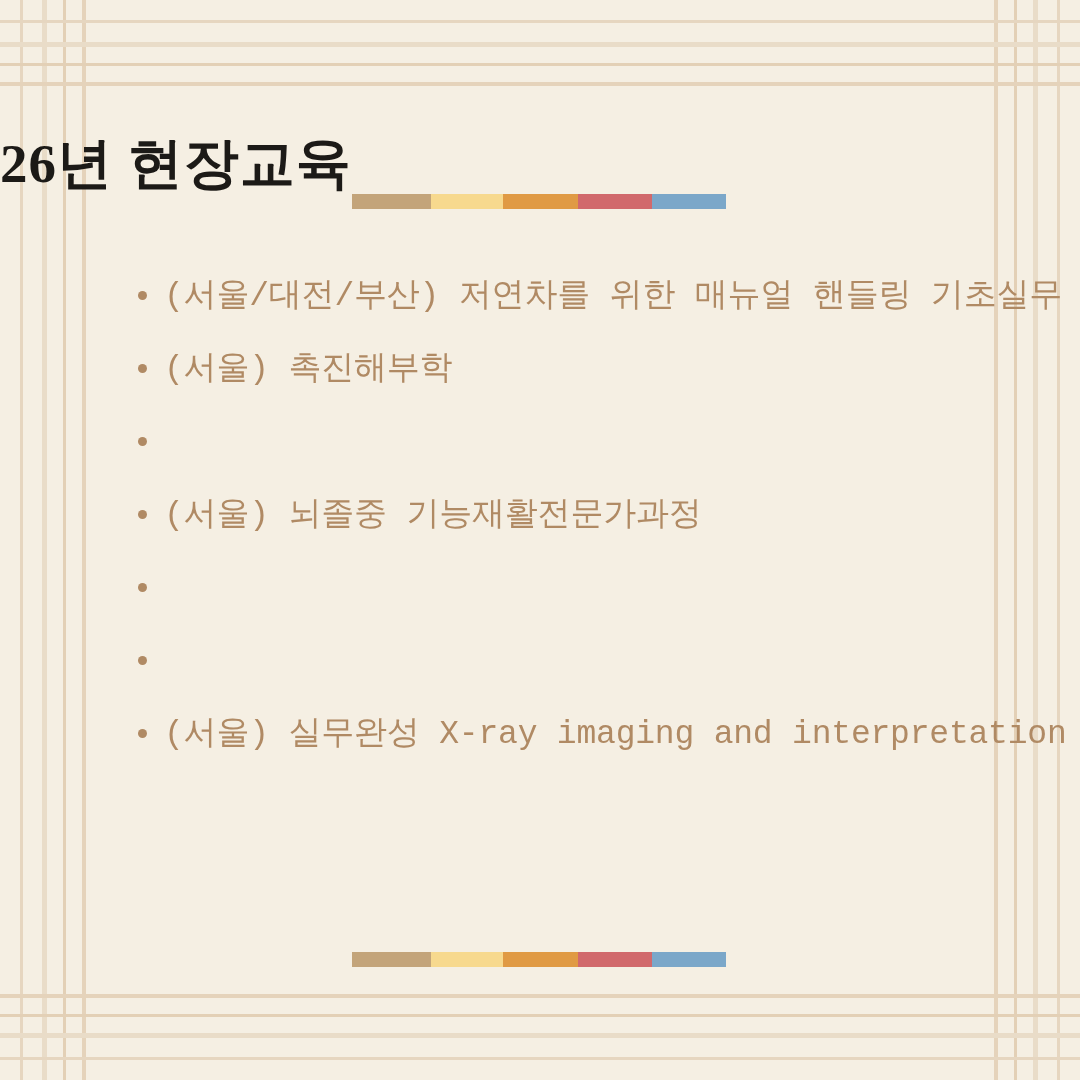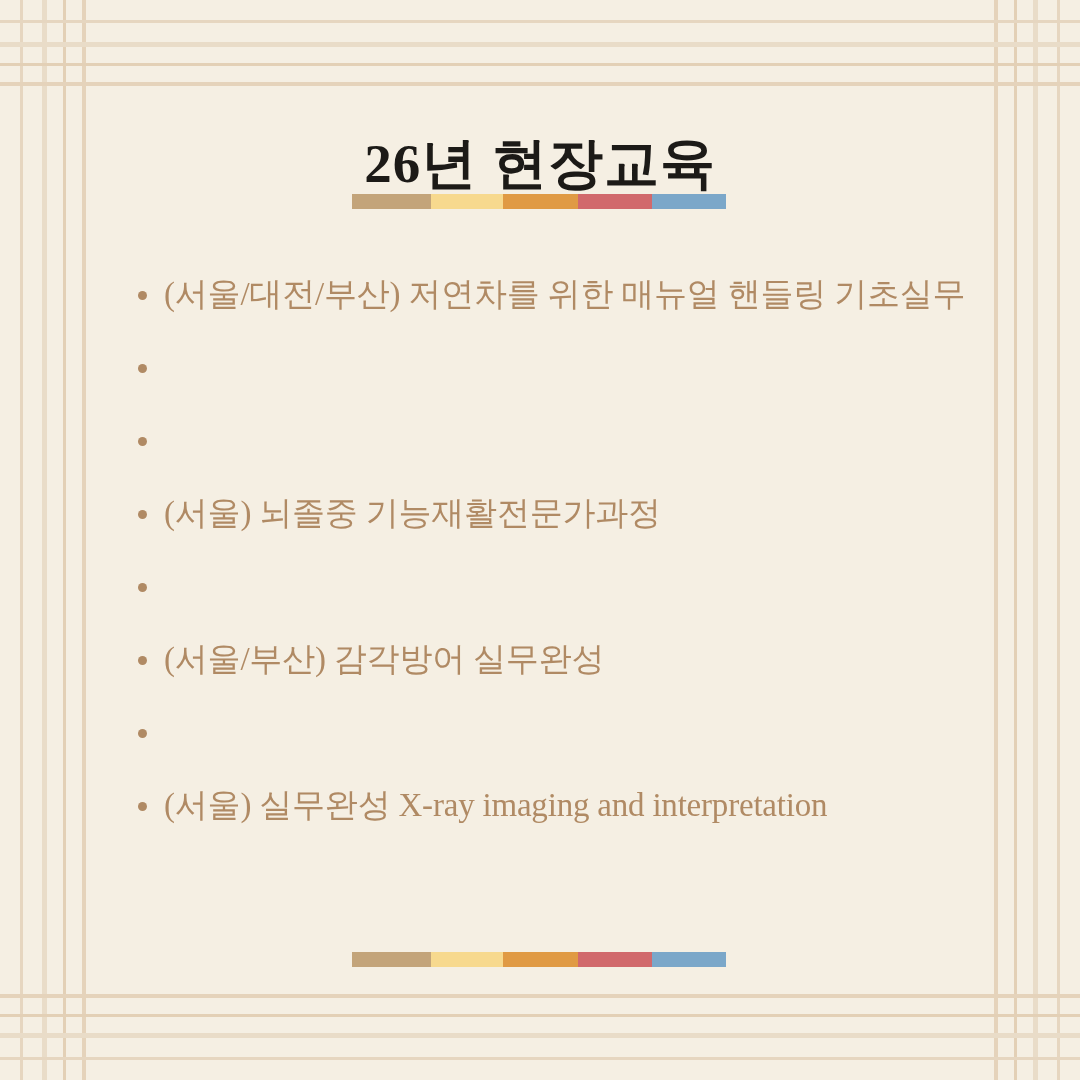--- a/index.html
+++ b/index.html
@@ -48,21 +48,21 @@
     z-index: 2;
     width: 100%;
     height: 100%;
   }
 
   .title {
     position: absolute;
     top: 97px;
     left: 0;
     right: 0;
-    text-align: center;
+    text-align: left;
     font-family: "Liberation Serif", "DejaVu Serif", serif;
     font-size: 55px;
     font-weight: 700;
     letter-spacing: 1px;
     color: #1c1a17;
     line-height: 1.1;
   }
 
   .colorbar {
     position: absolute;
@@ -109,20 +109,21 @@
     left: 6px;
     top: 50%;
     width: 9px;
     height: 9px;
     margin-top: -4px;
     border-radius: 50%;
     background: #b08a64;
   }
   .course-item .label {
     display: inline-block;
+    font-family: Liberation Mono, monospace;
   }
 </style>
 </head>
 <body>
 
 <div class="poster">
 
   <div class="frame-lines">
 
     <div class="vline" style="left:20px;width:3px;background:#e6d6c0;"></div>
@@ -158,34 +159,31 @@
       <span class="seg s4" style="background:#7ba7c9;"></span>
     </div>
 
     <ul class="course-list">
       <li class="course-item">
         <span class="bullet"></span>
         <span class="label">(서울/대전/부산) 저연차를 위한 매뉴얼 핸들링 기초실무</span>
       </li>
       <li class="course-item">
         <span class="bullet"></span>
+        <span class="label">(서울) 촉진해부학</span>
       </li>
       <li class="course-item">
         <span class="bullet"></span>
       </li>
       <li class="course-item">
         <span class="bullet"></span>
         <span class="label">(서울) 뇌졸중 기능재활전문가과정</span>
       </li>
       <li class="course-item">
         <span class="bullet"></span>
-      </li>
-      <li class="course-item">
-        <span class="bullet"></span>
-        <span class="label">(서울/부산) 감각방어 실무완성</span>
       </li>
       <li class="course-item">
         <span class="bullet"></span>
       </li>
       <li class="course-item">
         <span class="bullet"></span>
         <span class="label">(서울) 실무완성 X-ray imaging and interpretation</span>
       </li>
     </ul>
 

